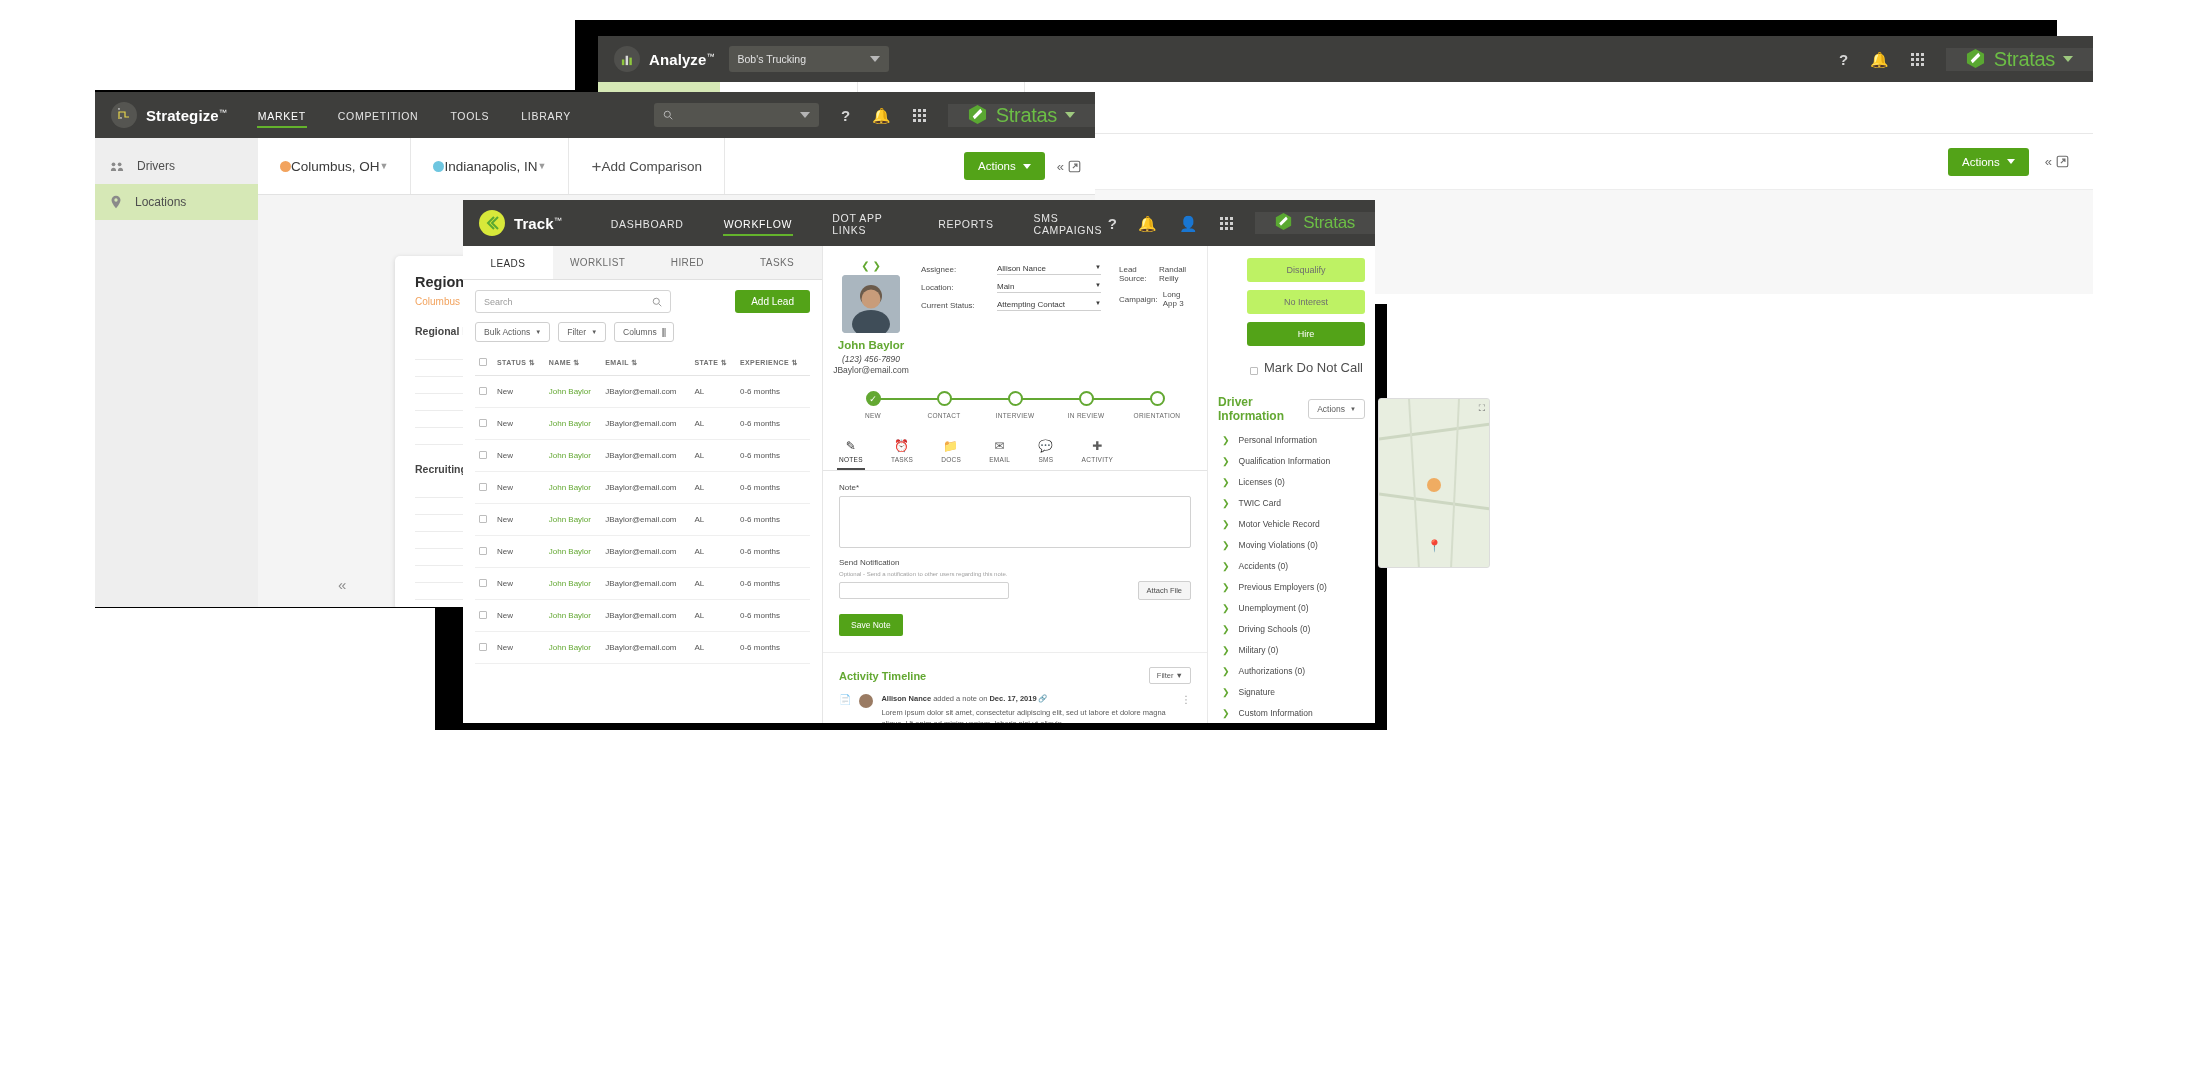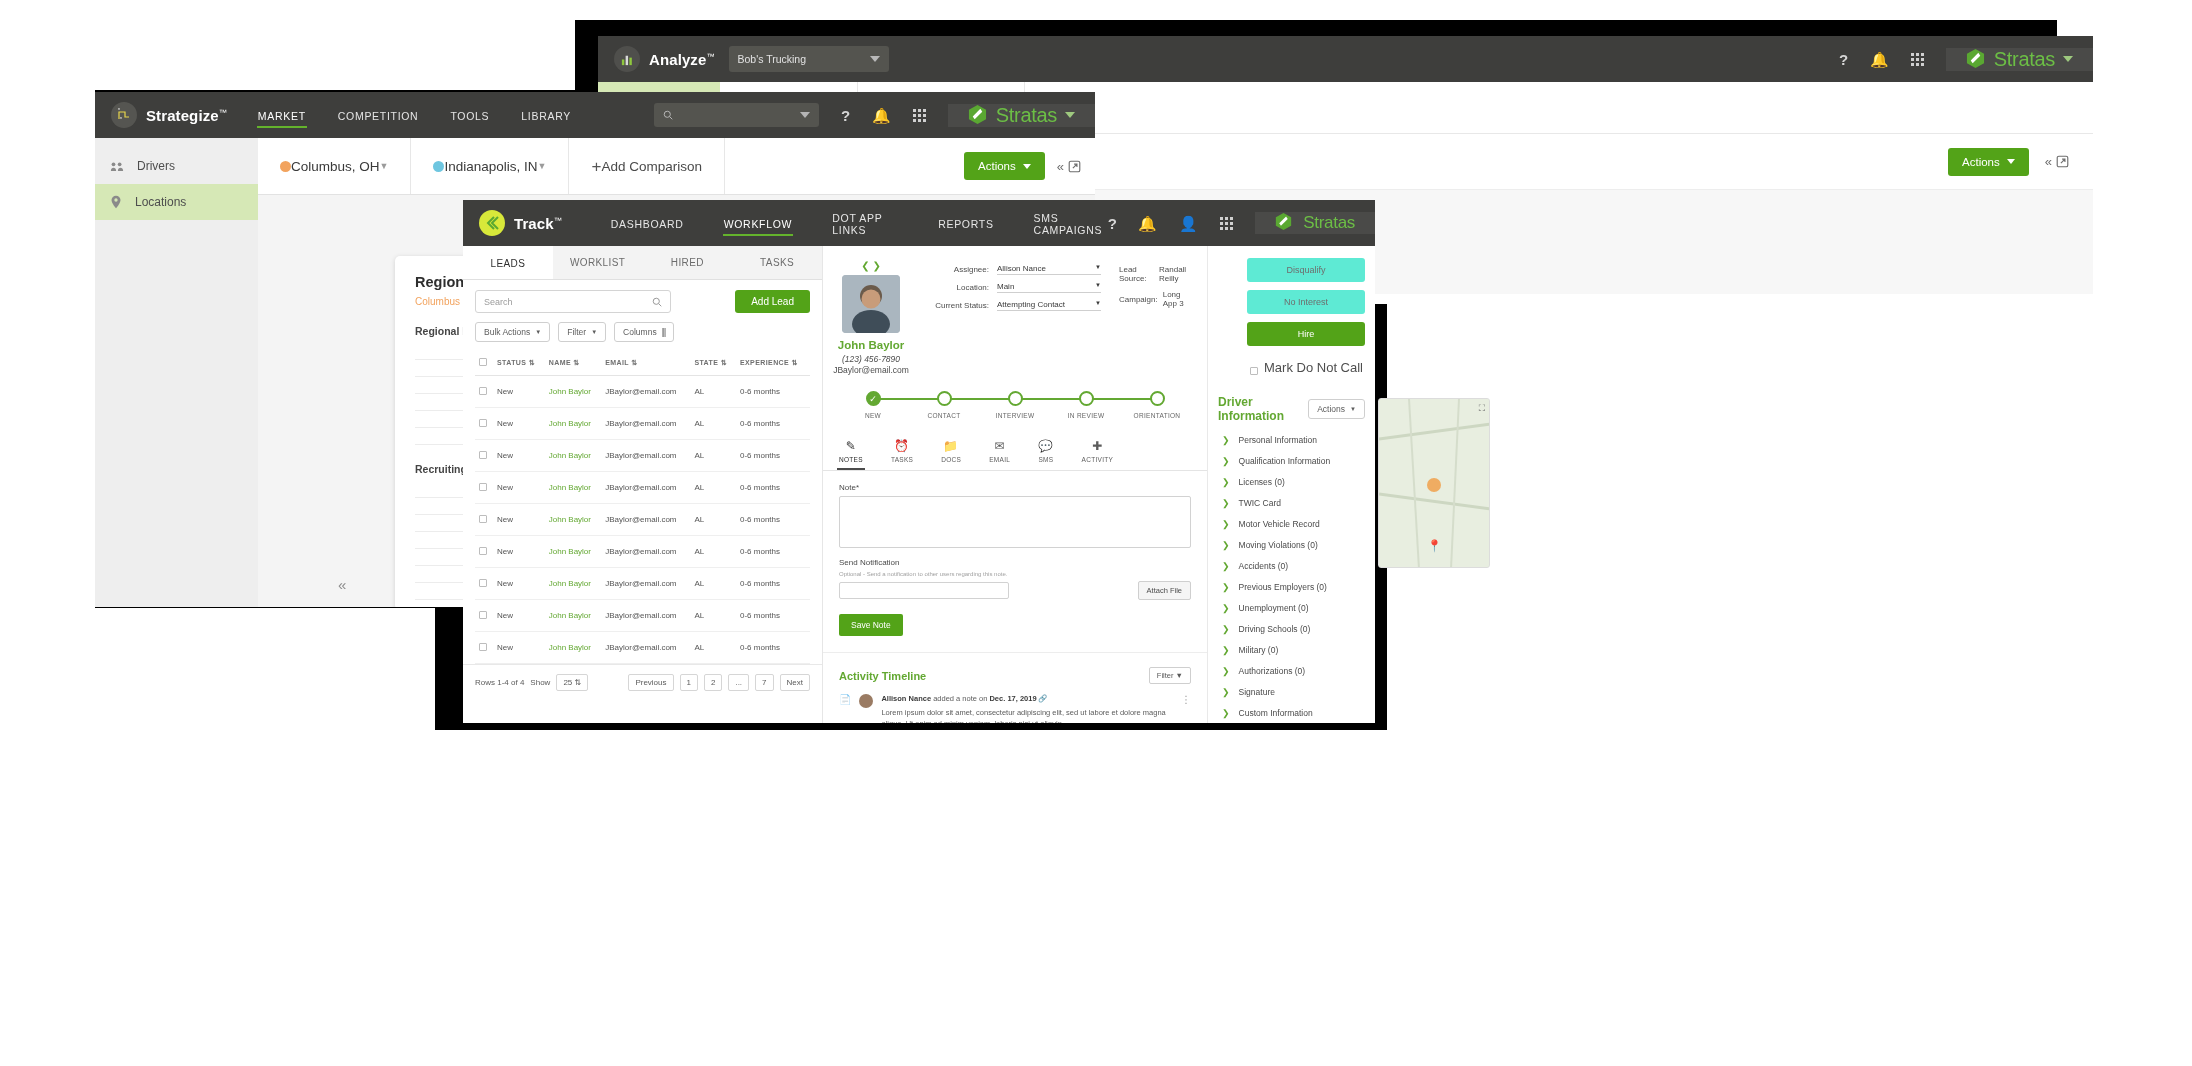--- a/index.html
+++ b/index.html
@@ -91,21 +91,21 @@
   table.leads td { font-size: 8px; color: #555; padding: 10.5px 4px; border-bottom: 1px solid #efefef; }
   table.leads td.nm { color: #63a832; }
   .cb { width: 8px; height: 8px; border: 1px solid #bdbdbd; border-radius: 1px; display: inline-block; }
   .tk-pager { display: flex; align-items: center; font-size: 8px; color: #5b5b5b; padding: 9px 12px; gap: 6px; border-top: 1px solid #e8e8e8; }
   .pg { border: 1px solid #d6d6d6; padding: 3px 6px; border-radius: 2px; background: #fff; }
   .tk-right { flex: 1; display: flex; }
   .tk-detail { width: 385px; border-right: 1px solid #e9e9e9; }
   .tk-dr-head { display: flex; padding: 14px 12px 6px; gap: 14px; }
   .avatar { width: 58px; height: 58px; border-radius: 4px; background: #b9c4cc; overflow: hidden; position: relative; }
   .field-row { display: flex; align-items: center; gap: 8px; margin-bottom: 7px; font-size: 8px; color: #4d4d4d; }
-  .field-lbl { width: 68px; text-align: right; }
+  .field-lbl { width: 68px; }
   .field-val { border-bottom: 1px solid #cfcfcf; width: 104px; display: flex; justify-content: space-between; font-size: 8px; color: #3a3a3a; padding-bottom: 1px; }
   .pname { color: #63a832; font-size: 11.5px; font-weight: bold; }
   .pmeta { font-size: 8.5px; color: #4d4d4d; margin-top: 3px; }
   .stages { display: flex; align-items: flex-start; justify-content: space-between; padding: 10px 16px 6px; position: relative; }
   .stage-item { display: flex; flex-direction: column; align-items: center; width: 68px; }
   .st-circle { width: 15px; height: 15px; border-radius: 50%; border: 2px solid #63a832; background: #fff; }
   .st-circle.done { background: #63a832; color: #fff; font-size: 9px; display: flex; align-items: center; justify-content: center; border-color: #63a832; }
   .st-lbl { font-size: 6.5px; color: #666; margin-top: 6px; letter-spacing: .3px; }
   .stage-line { position: absolute; left: 52px; right: 52px; top: 17px; height: 2px; background: #63a832; z-index: 0; }
   .tabstrip { display: flex; border-bottom: 1px solid #e4e4e4; padding: 0 14px; gap: 24px; margin-top: 6px; }
@@ -116,21 +116,21 @@
   .note-box { width: 100%; height: 52px; border: 1px solid #d2d2d2; border-radius: 2px; background: #fff; }
   .note-in { width: 170px; height: 17px; border: 1px solid #d2d2d2; border-radius: 2px; background: #fff; }
   .attach { border: 1px solid #cfcfcf; background: #f5f5f5; font-size: 7.5px; padding: 4px 8px; border-radius: 2px; color: #4d4d4d; }
   .savenote { background: #53a318; color: #fff; border: none; font-size: 8.5px; padding: 6px 12px; border-radius: 2px; }
   .atl-title { color: #63a832; font-size: 11px; font-weight: bold; }
   .tk-sidepanel { flex: 1; padding: 12px 10px; }
   .dinfo-title { color: #63a832; font-size: 12px; font-weight: bold; }
   .dinfo-item { display: flex; align-items: center; gap: 9px; font-size: 8.5px; color: #4a4a4a; padding: 5.5px 0 5.5px 4px; }
   .chev { color: #63a832; font-size: 9px; }
   .rt-btn { width: 118px; text-align: center; font-size: 9px; padding: 7px 0; border-radius: 3px; margin-bottom: 8px; }
-  .rt-grey { background: #5eead4; color: #6e6e6e; }
+  .rt-grey { background: #bef264; color: #6e6e6e; }
   .rt-hire { background: #53a318; color: #fff; }
   .mark-row { font-size: 13px; color: #4e4e4e; display: flex; align-items: flex-end; gap: 6px; }
   .tl-item { display: flex; gap: 8px; padding: 6px 0; }
   .tl-av { width: 14px; height: 14px; border-radius: 50%; background: #9a7b63; flex: none; }
   .tl-txt { font-size: 7.5px; color: #5c5c5c; line-height: 1.45; }
   .tl-txt b { color: #3a3a3a; }
   .filterbtn { border: 1px solid #cfcfcf; background: #fff; font-size: 7.5px; color: #5a5a5a; padding: 3px 7px; border-radius: 2px; }
   .map-thumb { position: absolute; border-radius: 3px; overflow: hidden; }
 </style>
 </head>
@@ -656,32 +656,20 @@
                   <td>New</td>
                   <td class="nm">John Baylor</td>
                   <td>JBaylor@email.com</td>
                   <td>AL</td>
                   <td>0-6 months</td>
                 </tr>
           </tbody>
             </table>
         </div>
 
-        <div class="tk-pager">
-          <span>Rows 1-4 of 4</span>
-          <span>Show</span>
-          <span class="pg"><span>25</span> ⇅</span>
-          <span style="flex:1;"></span>
-          <span class="pg">Previous</span>
-          <span class="pg">1</span>
-          <span class="pg">2</span>
-          <span class="pg">...</span>
-          <span class="pg">7</span>
-          <span class="pg">Next</span>
-        </div>
       </div>
 
       <div class="tk-right">
         <div class="tk-detail">
 
           <div class="tk-dr-head">
             <div style="display:flex;flex-direction:column;align-items:center;width:72px;">
               <span style="color:#63a832;font-size:10px;margin-bottom:4px;">❮ ❯</span>
               <div class="avatar">
                 <svg width="58" height="58" viewBox="0 0 58 58">

